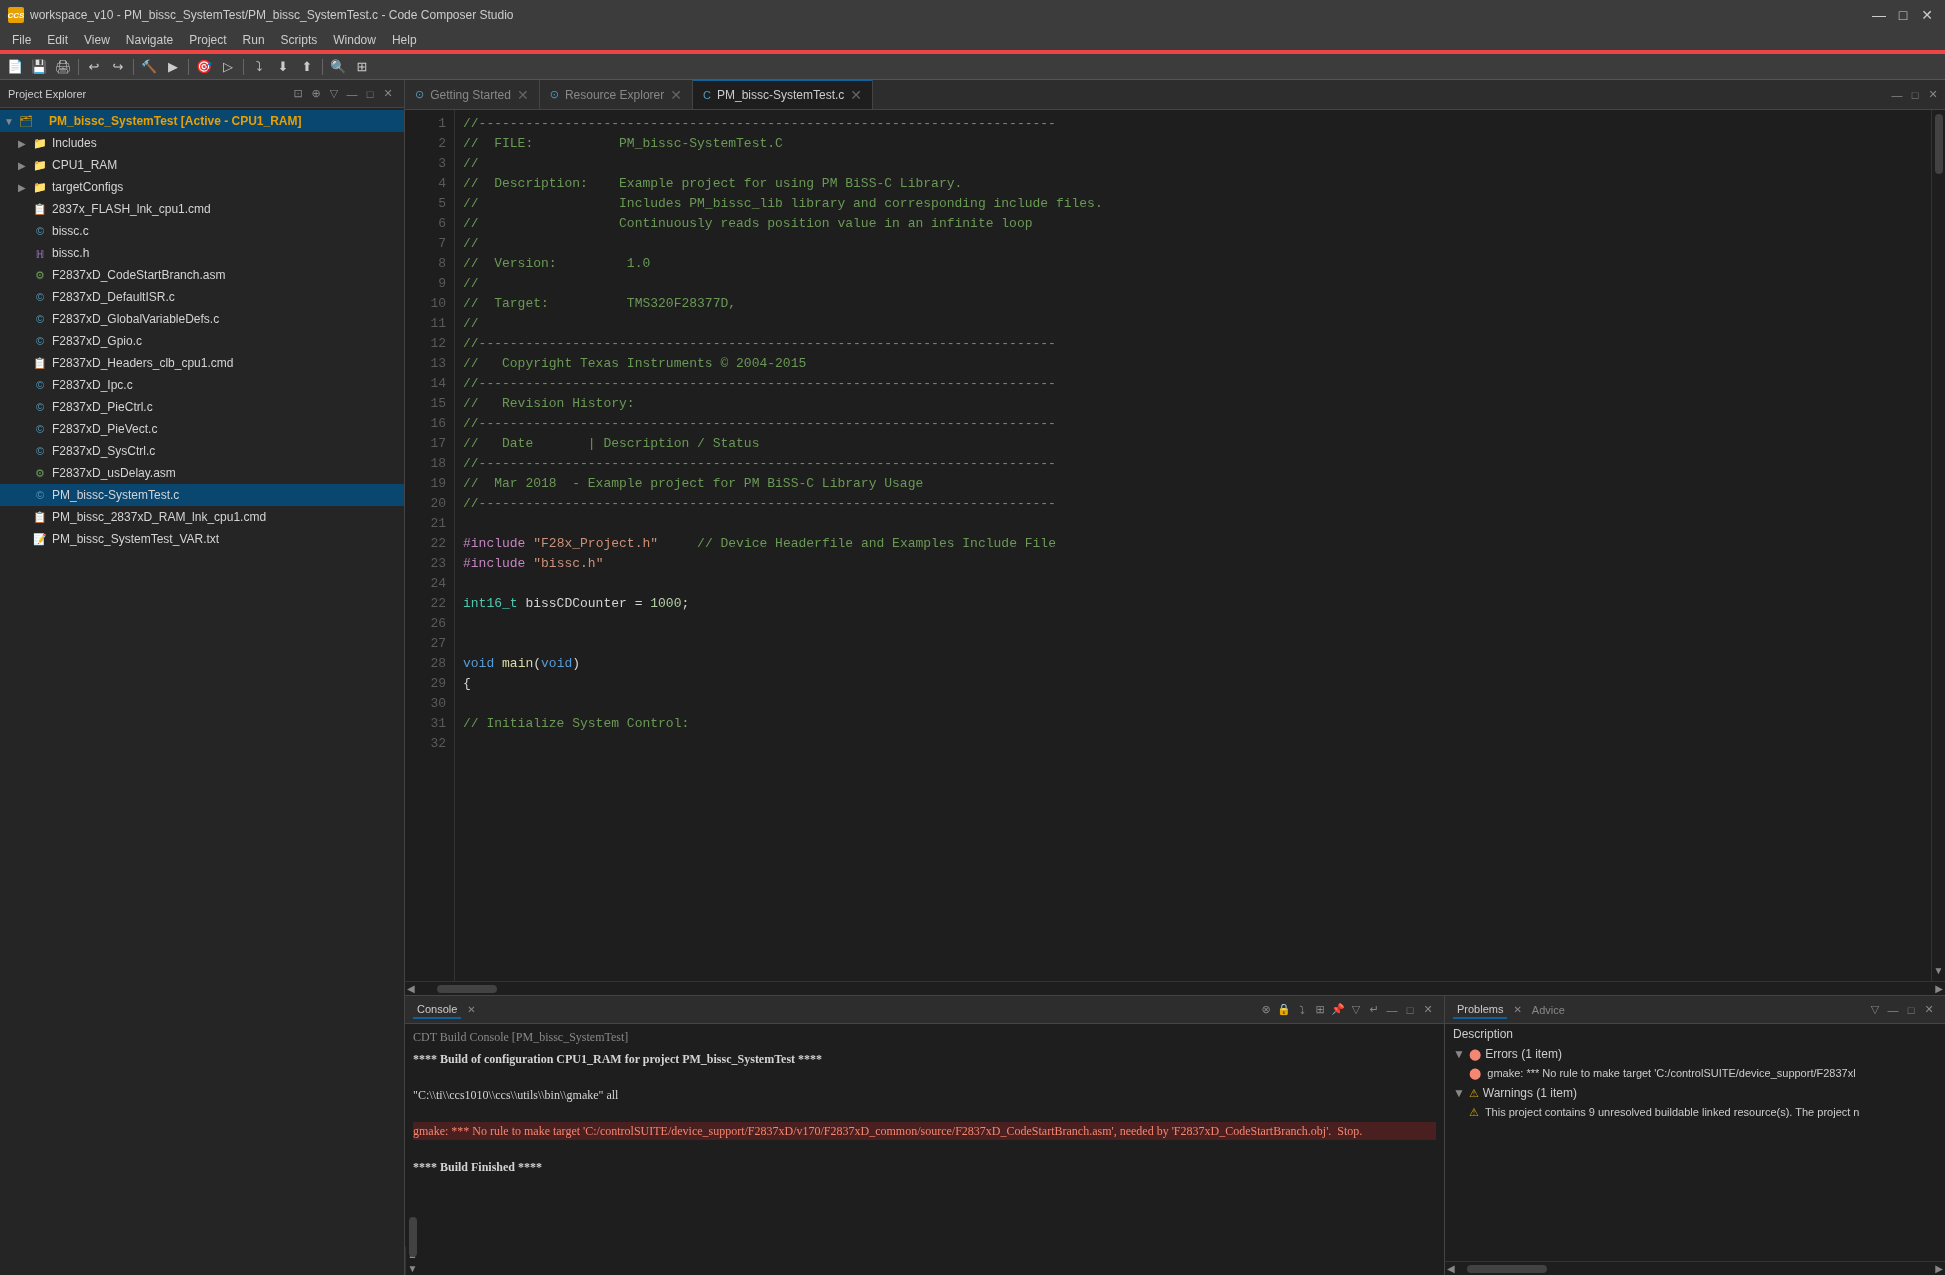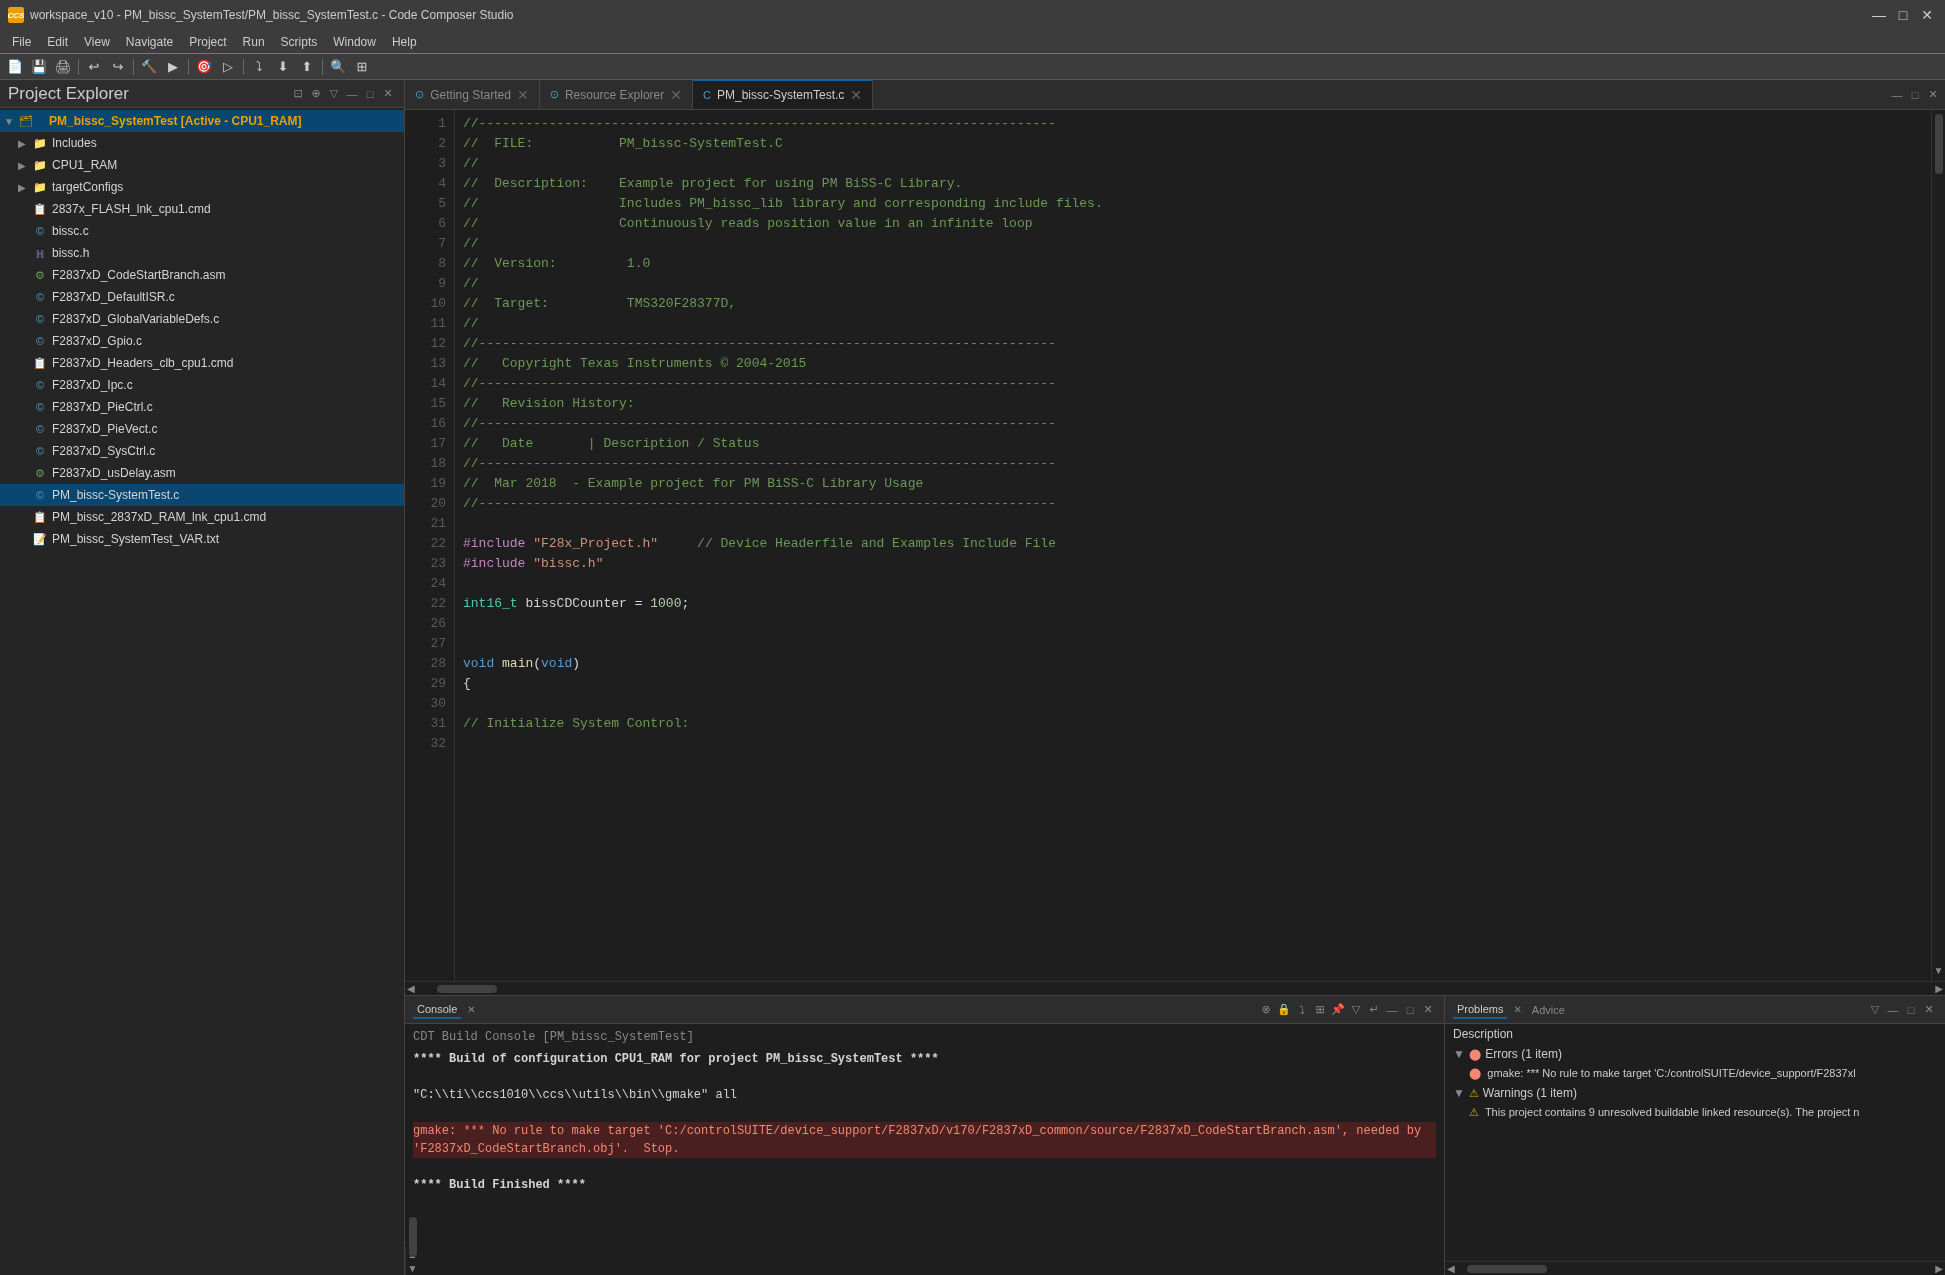--- a/index.html
+++ b/index.html
@@ -43,21 +43,21 @@
       display: flex; align-items: center; justify-content: center;
     }
 
     
     #menu-bar {
       background: #3c3c3c;
       height: 24px;
       display: flex;
       align-items: center;
       padding: 0 4px;
-      border-bottom: 1px solid #ef4444;
+      border-bottom: 4px solid #ef4444;
     }
     .menu-item {
       padding: 2px 8px;
       cursor: pointer;
       font-size: 12px;
       color: #cccccc;
     }
 
     
     #toolbar {
@@ -100,21 +100,21 @@
     }
     #pe-header {
       background: #2d2d2d;
       padding: 4px 8px;
       display: flex;
       align-items: center;
       justify-content: space-between;
       border-bottom: 1px solid #444;
       height: 28px;
     }
-    #pe-header .pe-title { font-size: 17px; color: #cccccc; }
+    #pe-header .pe-title { font-size: 11px; color: #cccccc; }
     #pe-header .pe-controls { display: flex; gap: 2px; }
     #pe-header .pe-btn {
       width: 16px; height: 16px;
       background: transparent;
       border: none;
       color: #888;
       cursor: pointer;
       font-size: 11px;
       display: flex; align-items: center; justify-content: center;
     }
@@ -304,21 +304,21 @@
     }
     .console-tab.active { color: #cccccc; border-bottom: 2px solid #0e639c; }
     #console-content {
       flex: 1;
       overflow-y: auto;
       padding: 4px 8px;
       font-family: 'Consolas', 'Courier New', monospace;
       font-size: 12px;
       line-height: 18px;
     }
-    .console-line { white-space: pre-wrap; }
+    .console-line { white-space: pre-wrap; font-family: Liberation Serif, serif; }
     .console-error { background: #4a1f1f; color: #f48771; }
     .console-bold { font-weight: bold; }
 
     
     #problems-panel {
       width: 500px;
       min-width: 500px;
       background: #1e1e1e;
       display: flex;
       flex-direction: column;

